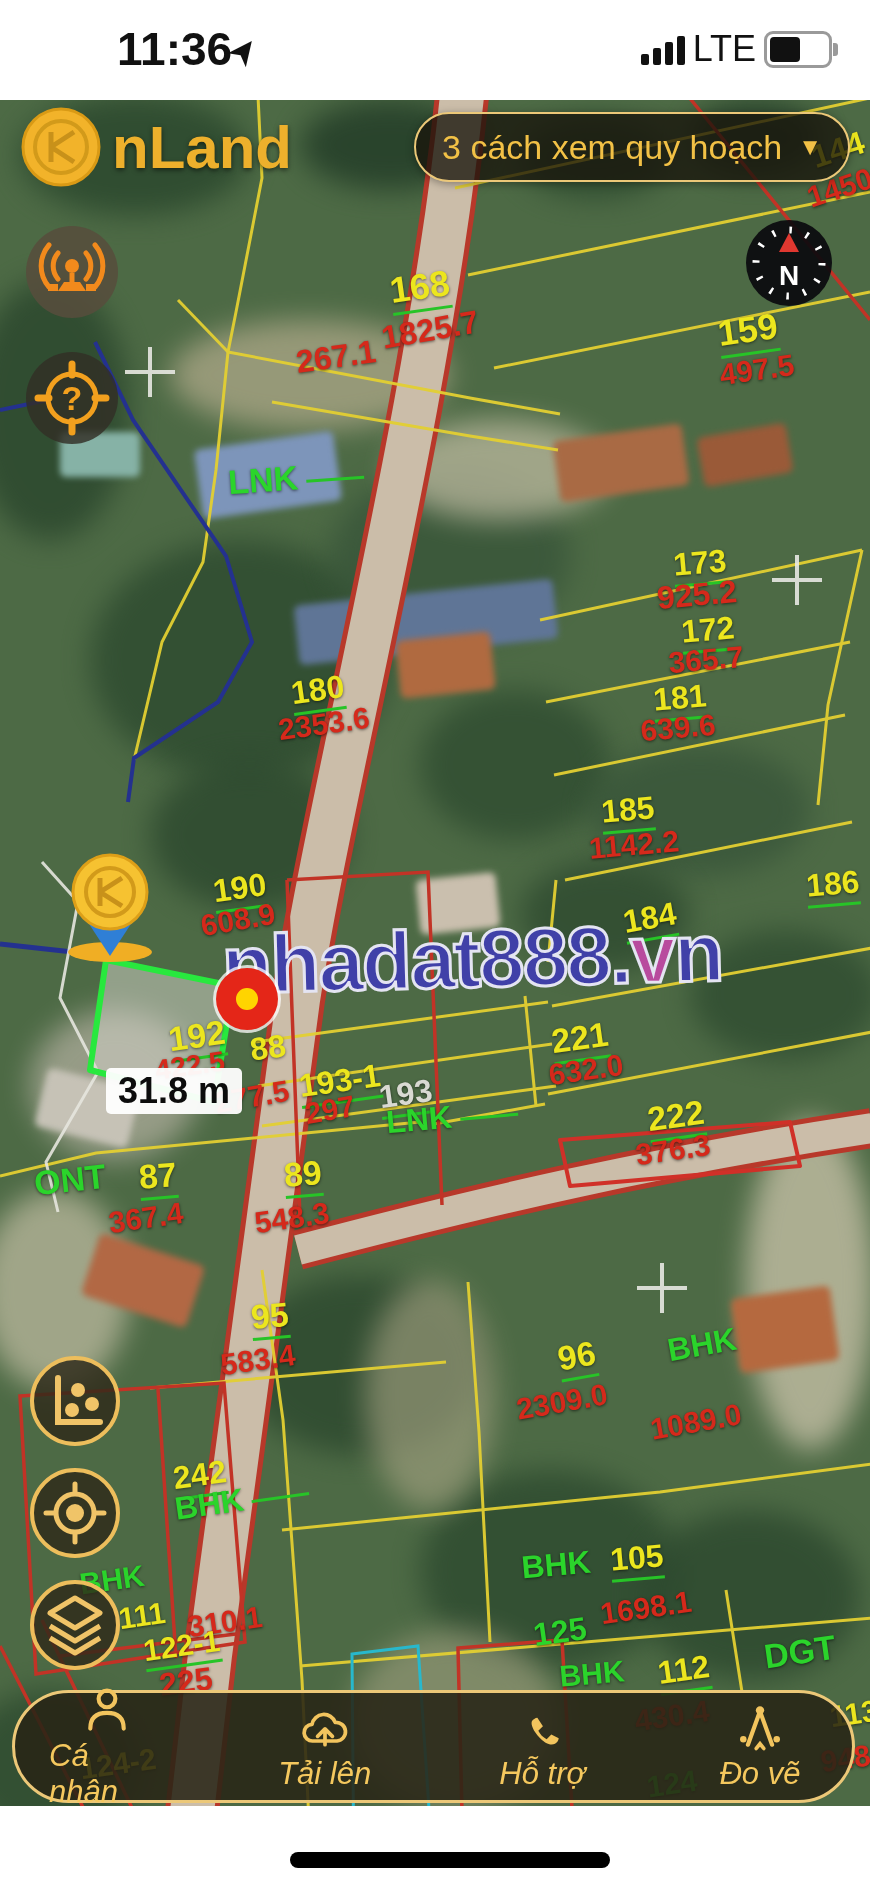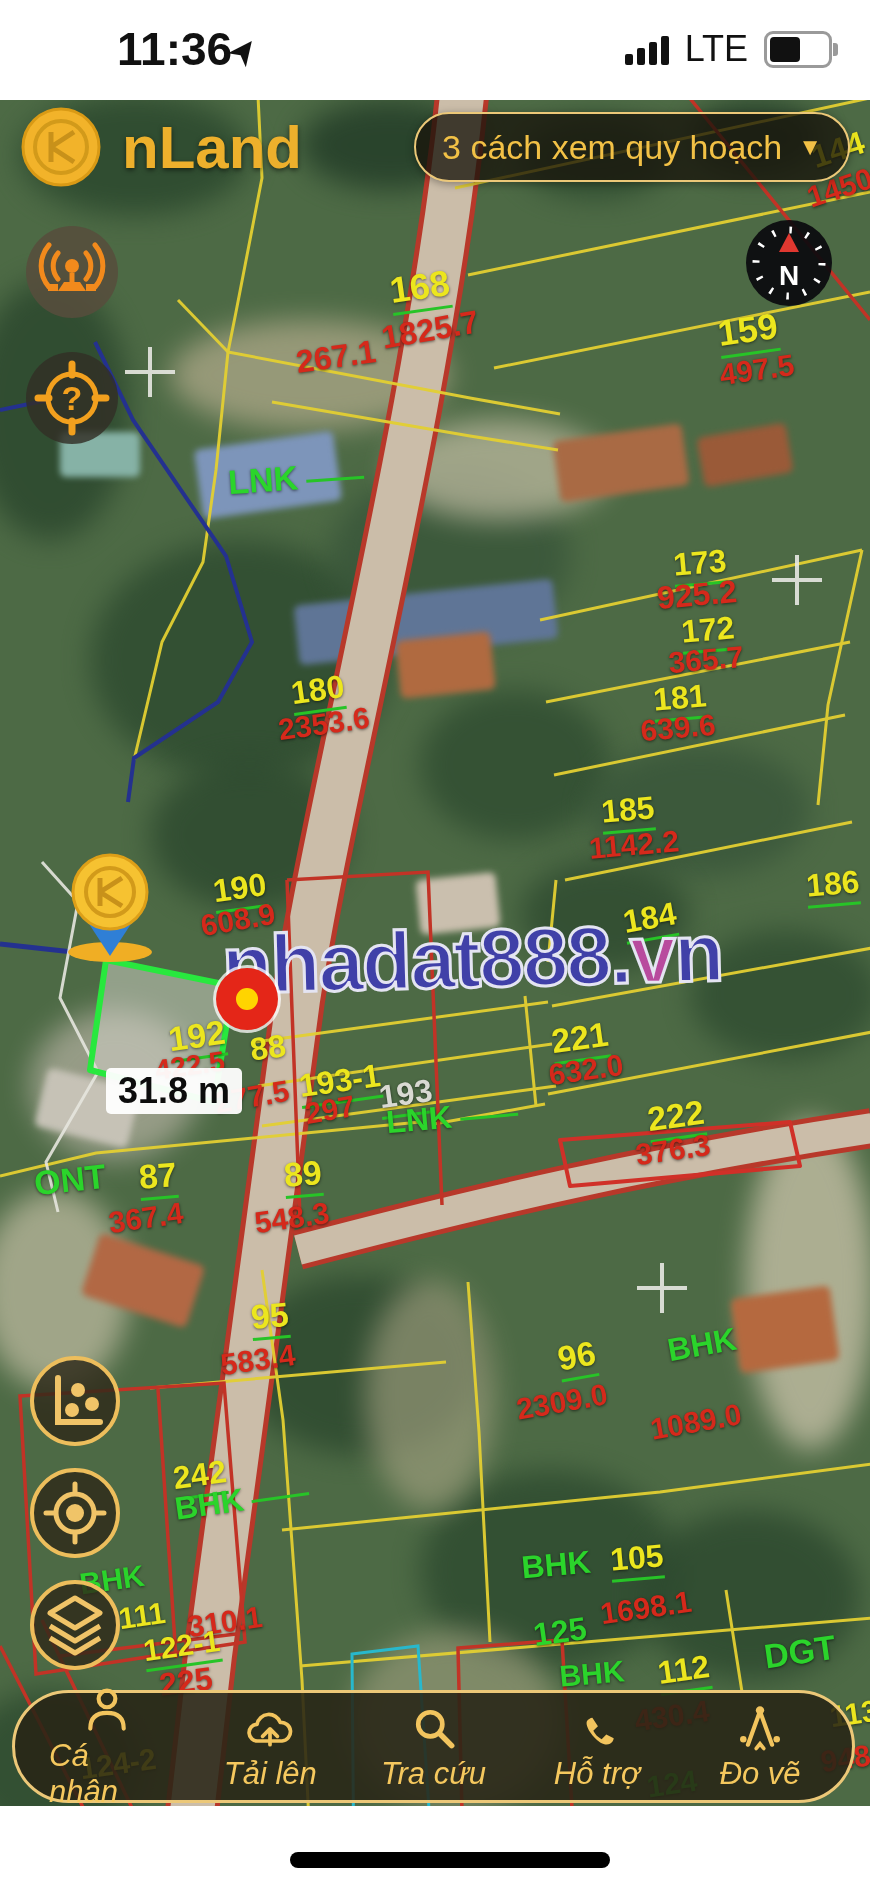--- a/index.html
+++ b/index.html
@@ -30,31 +30,31 @@
                 color:#0c0c0c;font-size:36px;font-weight:700;padding:2px 12px;border-radius:5px;}
   
   #red-marker{position:absolute;left:216px;top:968px;width:62px;height:62px;border-radius:50%;
               background:#e42618;box-shadow:0 0 0 3px rgba(255,255,255,.75);z-index:45;}
   #red-marker .core{position:absolute;left:20px;top:20px;width:22px;height:22px;border-radius:50%;background:#ffd400;}
   #pin{position:absolute;left:52px;top:846px;z-index:46;}
   
   #status-bar{position:absolute;left:0;top:0;width:870px;height:100px;background:#ffffff;z-index:70;}
   #status-time{position:absolute;left:90px;top:22px;font-size:46px;font-weight:700;color:#111;margin-left:27px;}
   #loc-arrow{position:absolute;left:228px;top:30px;font-size:36px;color:#111;transform:rotate(-52deg);}
-  #status-right{position:absolute;right:38px;top:28px;display:flex;align-items:center;gap:16px;}
+  #status-right{position:absolute;right:38px;top:28px;display:flex;align-items:center;gap:8px;}
   #signal{display:flex;align-items:flex-end;gap:4px;height:32px;}
   #signal i{display:block;width:8px;background:#111;border-radius:2px;}
   #lte{font-size:36px;color:#111;}
   #battery{position:relative;width:62px;height:31px;border:3px solid #9a9a9a;border-radius:9px;}
   #battery .fill{position:absolute;left:3px;top:3px;bottom:3px;width:30px;background:#111;border-radius:4px;}
   #battery .tip{position:absolute;right:-9px;top:9px;width:5px;height:13px;background:#9a9a9a;border-radius:0 3px 3px 0;}
   
   #header-bar{position:absolute;left:20px;right:20px;top:104px;height:86px;z-index:60;
               display:flex;align-items:center;justify-content:space-between;}
-  #logo{display:flex;align-items:center;gap:20px;}
+  #logo{display:flex;align-items:center;gap:10px;}
   #app-name{font-size:60px;font-weight:700;color:#edb02c;text-shadow:0 2px 5px rgba(0,0,0,.55);}
   #plan-dropdown{height:66px;padding:0 26px;border-radius:35px;display:flex;align-items:center;gap:16px;
                  background:rgba(24,21,11,.78);border:2px solid #ecc878;color:#f2c146;font-size:34px;
                  box-shadow:0 2px 8px rgba(0,0,0,.35);}
   #plan-dropdown .arrow{font-size:24px;}
   
   .rbtn{width:92px;height:92px;border-radius:50%;display:flex;align-items:center;justify-content:center;}
   #left-top{position:absolute;left:26px;top:226px;z-index:55;display:flex;flex-direction:column;gap:34px;}
   #btn-broadcast{background:rgba(86,77,60,.88);}
   #btn-help{background:rgba(50,46,38,.82);}
@@ -365,27 +365,20 @@
       </div>
       <div class="nav-item">
         <svg viewBox="0 0 56 56">
           <path d="M15,42 a9,9 0 0 1 -1,-18 a13,13 0 0 1 25,-2 a8.5,8.5 0 0 1 2,20 z" stroke="#f2c45e" stroke-width="4" fill="none" stroke-linejoin="round"></path>
           <path d="M28,46 V30 M20,37 l8,-8 8,8" stroke="#f2c45e" stroke-width="4" fill="none" stroke-linecap="round" stroke-linejoin="round"></path>
         </svg>
         <div class="nav-label">Tải lên</div>
       </div>
       <div class="nav-item">
         <svg viewBox="0 0 56 56">
-          <circle cx="24" cy="24" r="13" stroke="#f2c45e" stroke-width="5" fill="none"></circle>
-          <path d="M34,34 L47,47" stroke="#f2c45e" stroke-width="6" stroke-linecap="round"></path>
-        </svg>
-        <div class="nav-label">Tra cứu</div>
-      </div>
-      <div class="nav-item">
-        <svg viewBox="0 0 56 56">
           <path d="M46,39c0,2-2,5-4,6c-3,1-8,2-16-6S16,24,17,21c1-2,4-4,6-4l6,9l-5,5c2,4,5,7,9,9l5-5l8,4z" fill="#f2c45e"></path>
         </svg>
         <div class="nav-label">Hỗ trợ</div>
       </div>
       <div class="nav-item">
         <svg viewBox="0 0 56 56">
           <path d="M28,10 L15,46 M28,10 L41,46" stroke="#f2c45e" stroke-width="4.5" fill="none" stroke-linecap="round"></path>
           <circle cx="28" cy="9" r="4.5" fill="#f2c45e"></circle>
           <circle cx="10" cy="40" r="3.5" fill="#f2c45e"></circle>
           <circle cx="46" cy="40" r="3.5" fill="#f2c45e"></circle>

